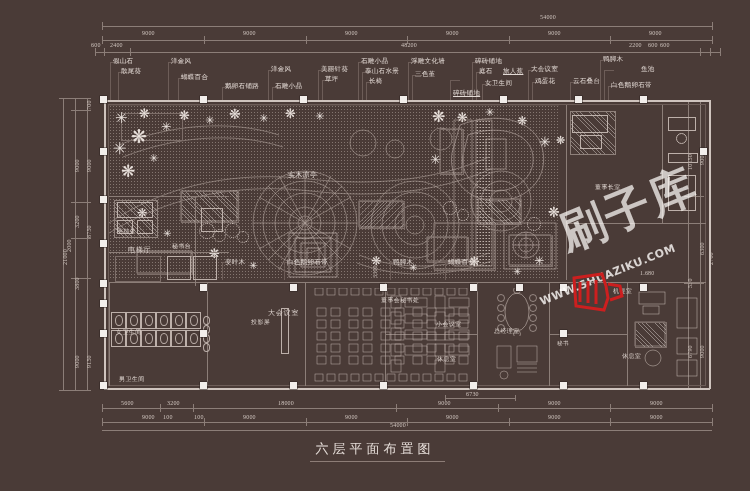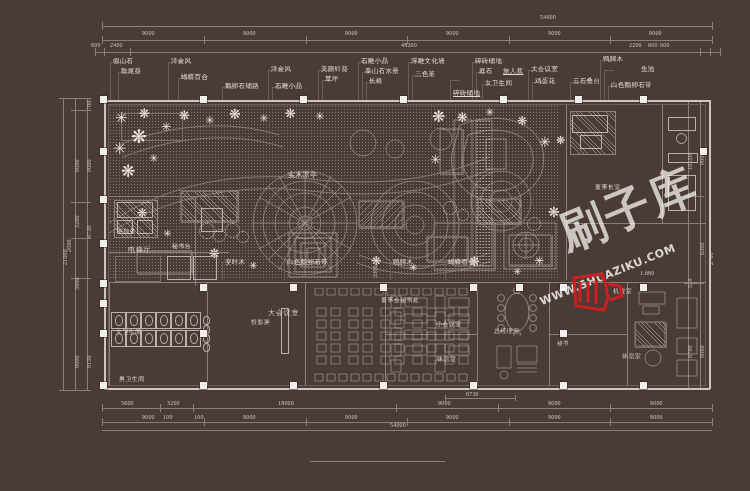--- a/index.html
+++ b/index.html
@@ -784,15 +784,16 @@
     <div id="wm-url">WWW.SHUAZIKU.COM</div>
     <svg id="wm-brush" width="58" height="44" viewBox="0 0 58 44">
       <g fill="none" stroke="#cc1f1f" stroke-width="3">
         <path d="M6,8 L34,4 L38,16 L40,28 L36,40 L8,36 Z"></path>
         <path d="M40,14 L52,16 L54,26 L42,30"></path>
         <path d="M12,12 L12,32 M20,11 L20,33 M28,10 L28,34"></path>
       </g>
     </svg>
   </div>
 
+  <div id="title">六层平面布置图</div>
   <div id="title-rule"></div>
 
 </div>
 
 </body></html>

